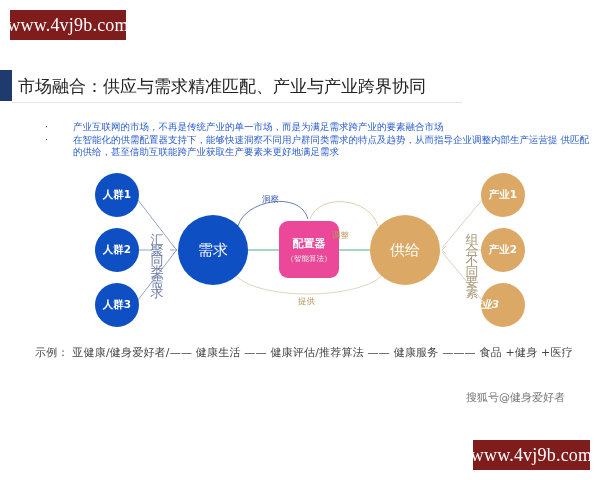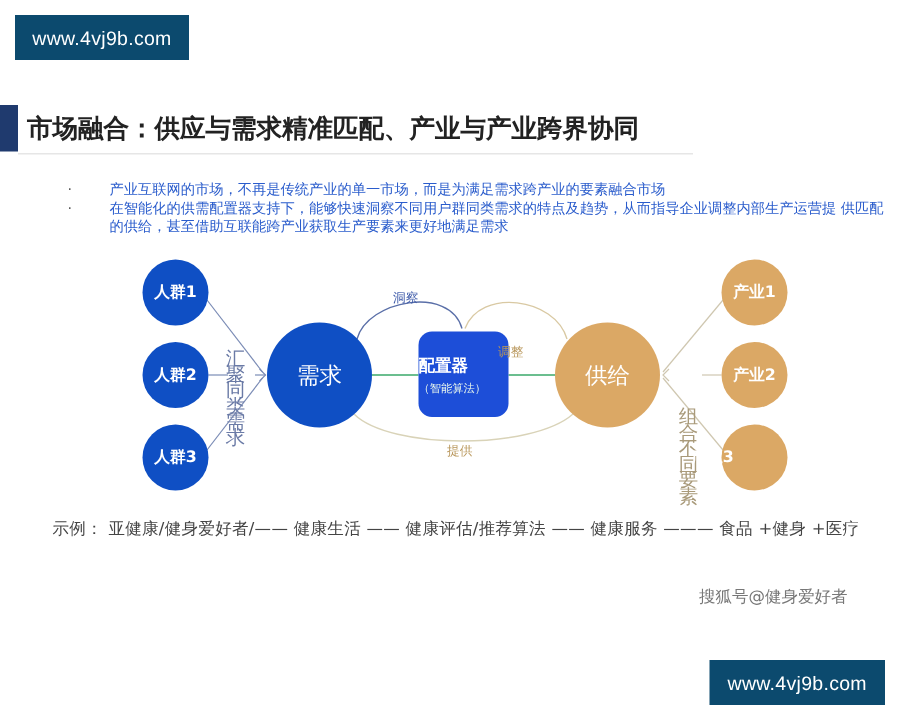--- a/index.html
+++ b/index.html
@@ -2,35 +2,35 @@
 <html><head>
   <meta charset="utf-8">
   <style>
     html, body { margin: 0; padding: 0; }
     body {
       width: 600px; height: 480px; position: relative; overflow: hidden;
       background: #ffffff;
       font-family: "DejaVu Sans", "Liberation Sans", sans-serif;
     }
     .watermark {
-      position: absolute; background: #0c4a6e; color: #ffffff;
-      font-family: Liberation Sans, sans-serif; font-size: 13px;
+      position: absolute; background: #7f1d1d; color: #ffffff;
+      font-family: Liberation Serif, serif; font-size: 18px;
       display: flex; align-items: center; justify-content: center;
       letter-spacing: 0.2px;
     }
     .wm-top { left: 10px; top: 10px; width: 116px; height: 30px; }
     .wm-bottom { left: 473px; top: 440px; width: 117px; height: 30px; }
 
     .title-bar {
       position: absolute; left: 0; top: 70px; width: 12px; height: 31px;
       background: #1f3a6e;
     }
     .title {
       position: absolute; left: 18px; top: 72px; font-size: 17px; color: #222;
-      line-height: 28px; white-space: nowrap; font-weight: bold;
+      line-height: 28px; white-space: nowrap;
     }
     .title-rule {
       position: absolute; left: 12px; top: 102px; width: 450px; height: 1px;
       background: #e6e6e6;
     }
 
     .bullets {
       position: absolute; left: 45px; top: 121px; width: 545px;
       font-size: 9.5px; color: #2a5ccc; line-height: 12.5px;
     }
@@ -43,22 +43,22 @@
     .node-label {
       position: absolute; color: #fff; font-weight: bold;
       display: flex; align-items: center; justify-content: center;
       text-align: center;
     }
     .small-node { width: 44px; height: 44px; font-size: 10.5px; }
     .big-node { width: 70px; height: 70px; font-size: 15px; font-weight: normal; }
 
     .config-box {
       position: absolute; left: 279px; top: 221px; width: 60px; height: 57px;
-      background: #1d4ed8; border-radius: 9px;
-      display: flex; flex-direction: column; justify-content: center;
+      background: #ec4899; border-radius: 9px;
+      display: flex; flex-direction: column; align-items: center; justify-content: center;
       color: #fff;
     }
     .config-box .t1 { font-size: 11px; font-weight: bold; }
     .config-box .t2 { font-size: 7.5px; margin-top: 3px; color: #e8f6ec; }
 
     .edge-label {
       position: absolute; font-size: 8.5px; line-height: 10.5px; text-align: left;
     }
     .vert-label { width: 18px; font-size: 13px; line-height: 10.5px; text-align: center; }
 
@@ -142,29 +142,29 @@
   <div class="t1">配置器</div>
   <div class="t2">（智能算法）</div>
 </div>
 
 <div class="edge-label" style="left:262px;top:194px;width:24px;color:#3b58a8;">洞察</div>
 <div class="edge-label" style="left:332px;top:194px;width:24px;color:#b8965a;margin-top:36px;">调整</div>
 <div class="edge-label" style="left:298px;top:296px;width:24px;color:#b8965a;">提供</div>
 
 <div class="node-label big-node" style="left:370px;top:215px;">供给</div>
 
-<div class="edge-label vert-label" style="left:450px;top:235px;color:#a99a7a;margin-top:39px;">
+<div class="edge-label vert-label" style="left:463px;top:235px;color:#a99a7a;">
   <div>组合</div>
   <div>不同</div>
   <div>要素</div>
 </div>
 
 <div class="node-label small-node" style="left:481px;top:173px;">产业1</div>
 <div class="node-label small-node" style="left:481px;top:228px;">产业2</div>
-<div class="node-label small-node" style="left:453px;top:283px;">产业3</div>
+<div class="node-label small-node" style="left:463px;top:283px;font-style:italic;">产业3</div>
 
 <div class="example">
   <span>示例：</span>
   <span>亚健康/健身爱好者/—— 健康生活 —— 健康评估/推荐算法 —— 健康服务 ——— 食品 +健身 +医疗</span>
 </div>
 
 <div class="credit">搜狐号@健身爱好者</div>
 
 <div class="watermark wm-bottom">www.4vj9b.com</div>
 

